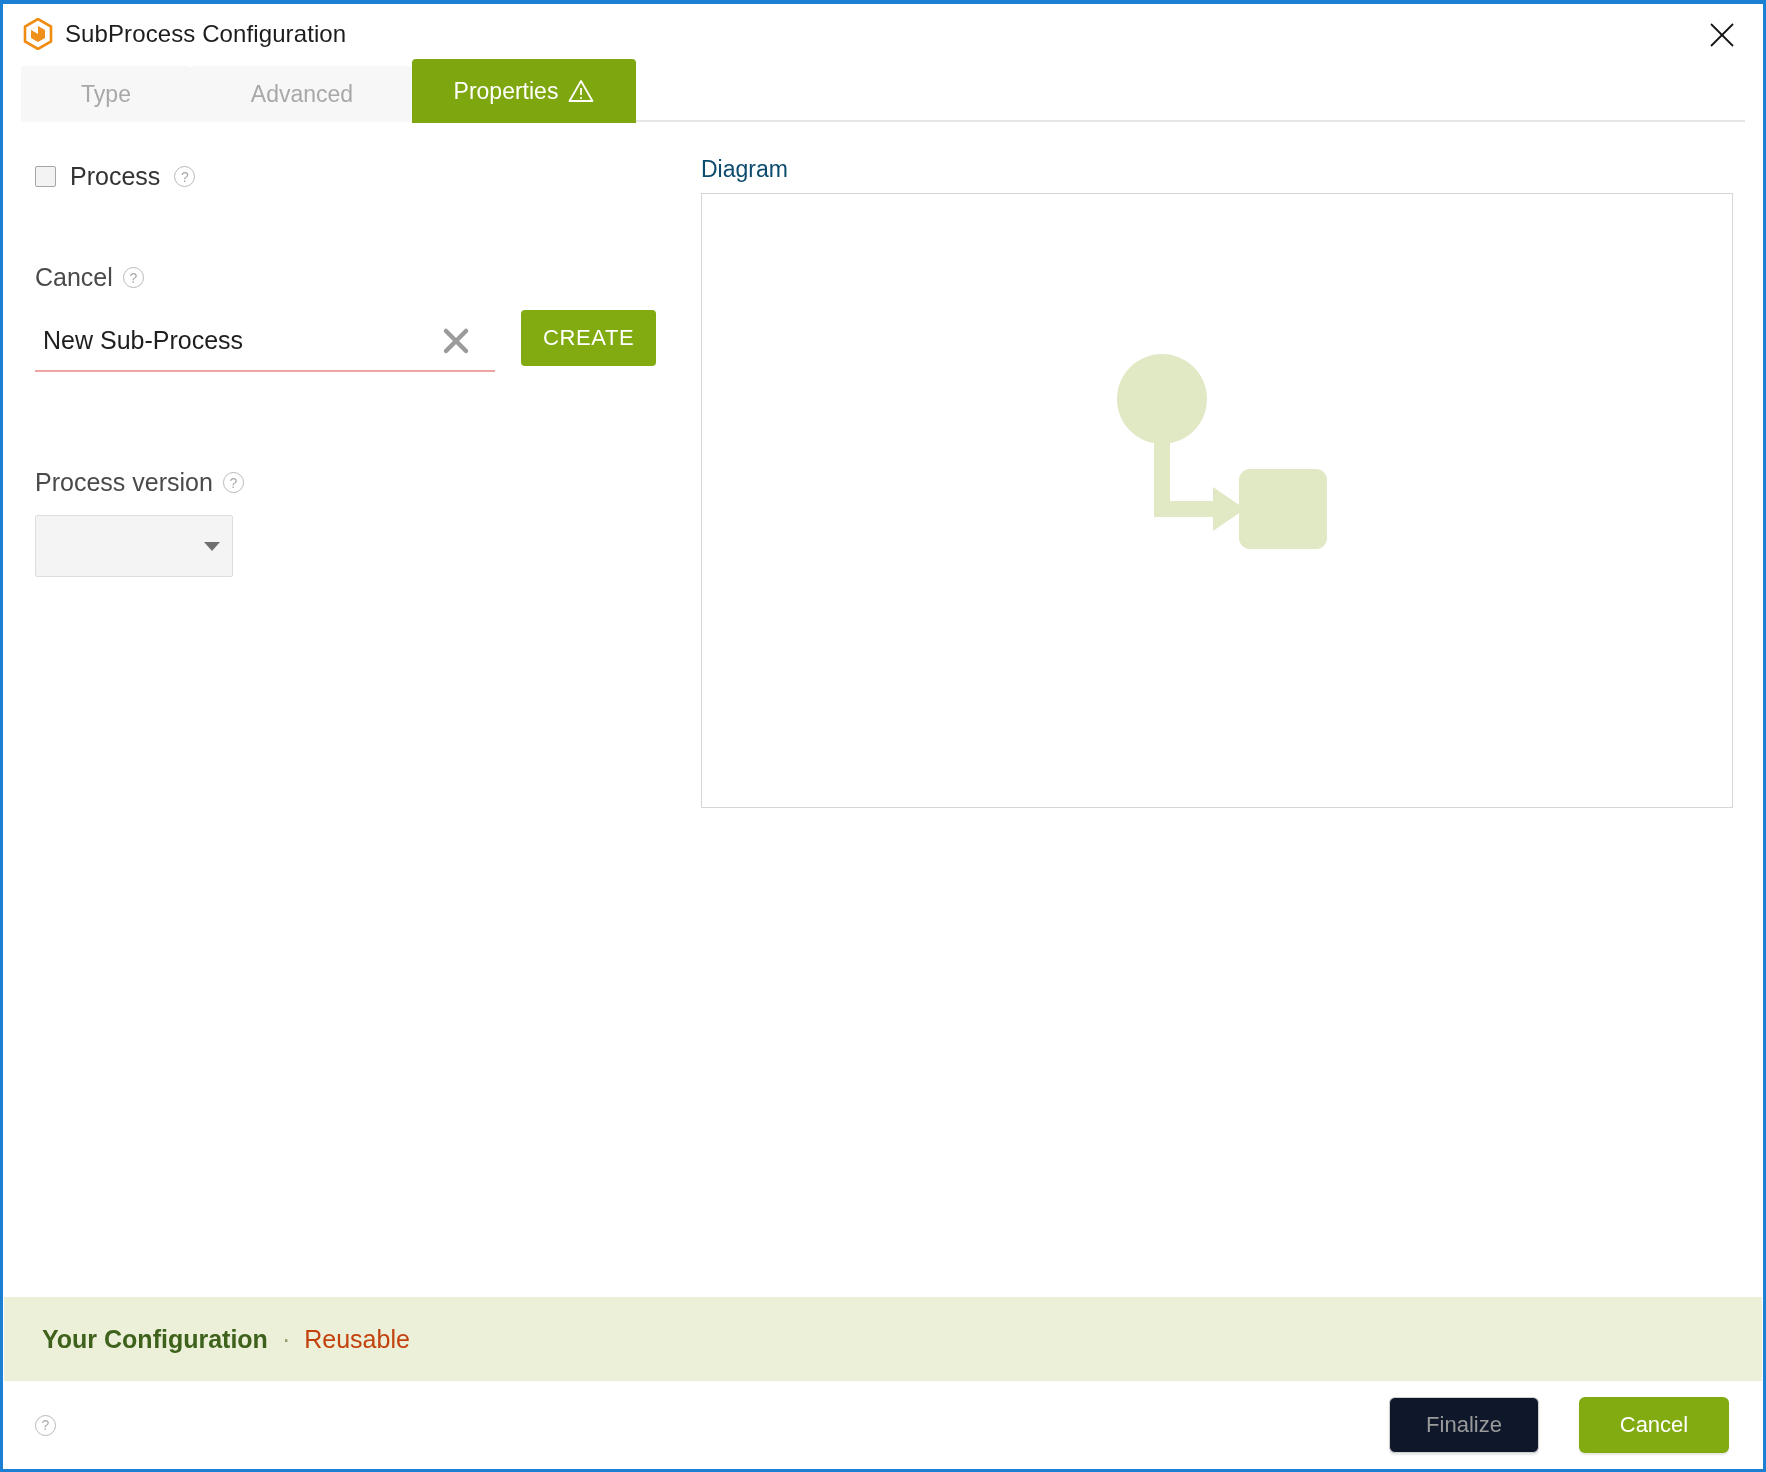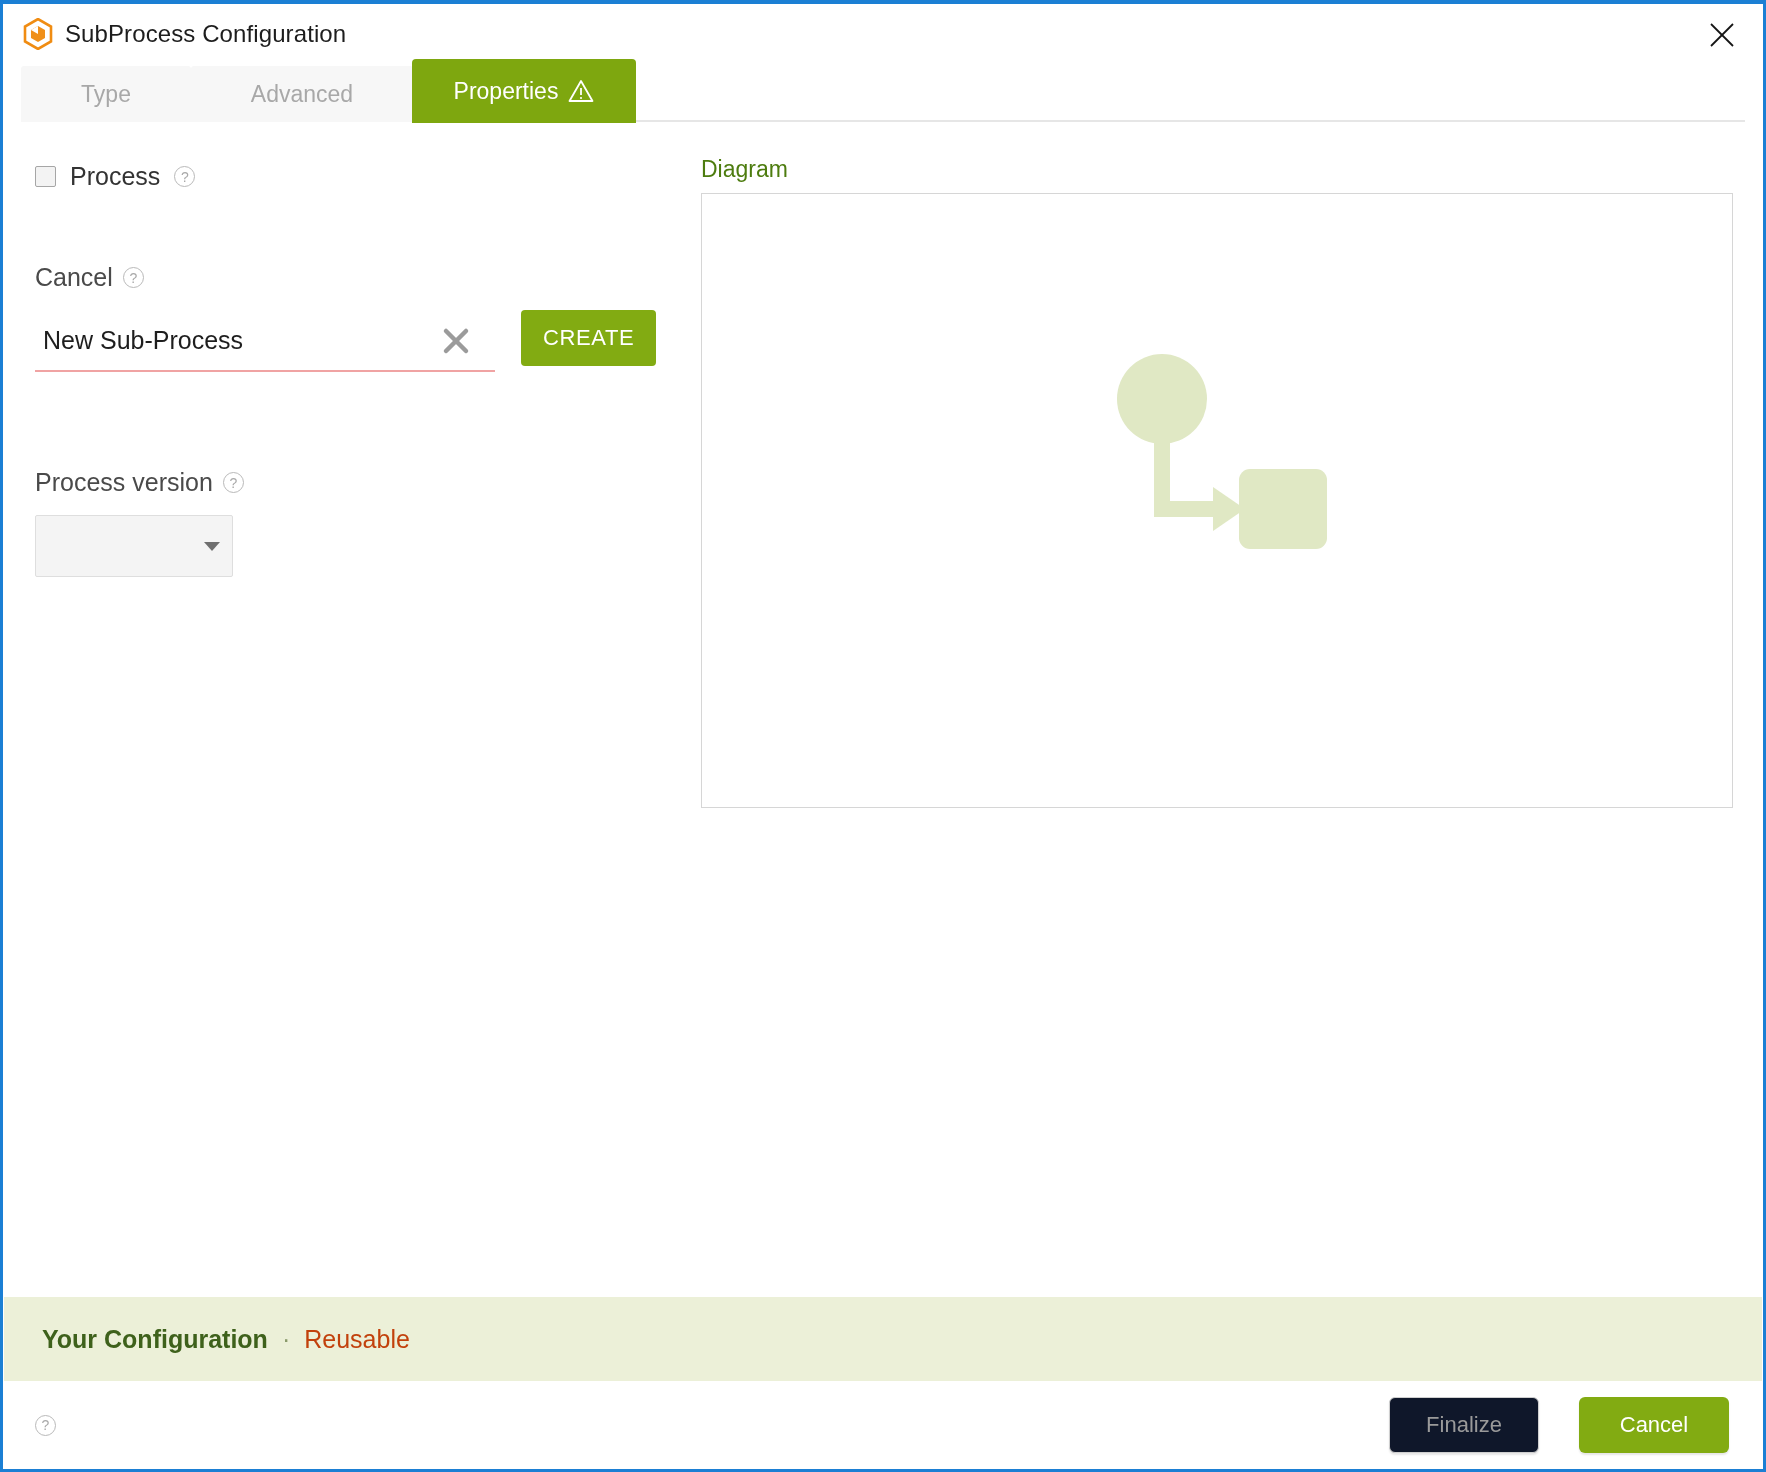--- a/index.html
+++ b/index.html
@@ -220,21 +220,21 @@
   .select-value {
     position: absolute;
     left: 12px;
     font-size: 22px;
     color: #333;
   }
 
   
   .diagram-label {
     font-size: 23px;
-    color: #4d7c0f;
+    color: #0c4a6e;
     margin-bottom: 10px;
   }
   .diagram-box {
     width: 100%;
     height: 615px;
     border: 1px solid #d6d6d6;
     background: #ffffff;
     position: relative;
     overflow: hidden;
   }

